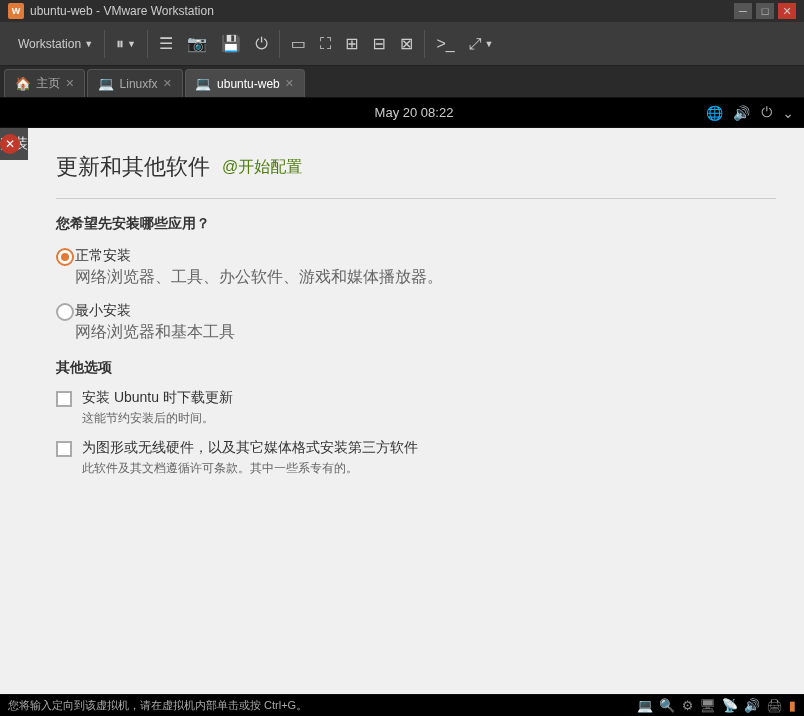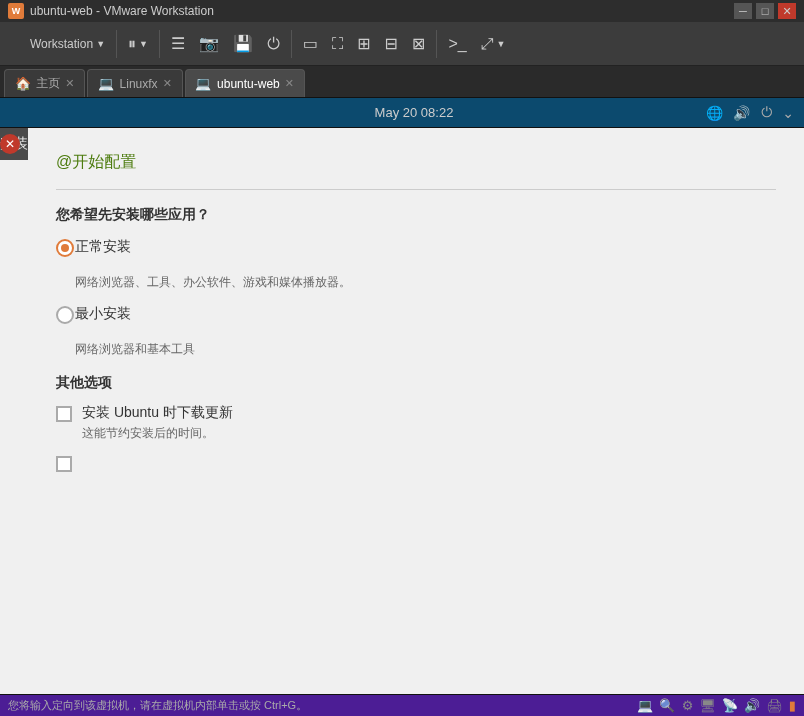--- a/index.html
+++ b/index.html
@@ -39,21 +39,21 @@
       display: flex; align-items: center; justify-content: center;
     }
     #titlebar .win-btn.close { background: #c0392b; }
 
     
     #toolbar {
       background: #3c3c3c;
       height: 44px;
       display: flex;
       align-items: center;
-      padding: 0 24px;
+      padding: 0 12px;
       gap: 2px;
       border-bottom: 1px solid #222;
     }
     .toolbar-btn {
       background: transparent;
       border: none;
       color: #ccc;
       padding: 4px 6px;
       cursor: pointer;
       display: flex; align-items: center; gap: 3px;
@@ -91,21 +91,21 @@
       background: #4a4a4a;
       color: #fff;
     }
     .tab .tab-close {
       font-size: 11px; color: #888; cursor: pointer;
     }
     .tab .tab-icon { font-size: 13px; }
 
     
     #vm-statusbar {
-      background: #0c4a6e;
+      background: #000000;
       height: 30px;
       display: flex;
       align-items: center;
       justify-content: center;
       color: #aaa;
       font-size: 13px;
       border-bottom: 1px solid #111;
       position: relative;
       padding-left: 24px;
     }
@@ -177,21 +177,21 @@
       border-color: #e07b3a;
       background: white;
     }
     .radio-circle.selected::after {
       content: '';
       width: 8px; height: 8px;
       border-radius: 50%;
       background: #e07b3a;
     }
     .radio-label { font-size: 14px; color: #333; font-weight: 500; }
-    .radio-desc { font-size: 12px; color: #666; margin-top: 18px; }
+    .radio-desc { font-size: 16px; color: #666; margin-top: 2px; }
 
     .section-title {
       font-size: 14px; font-weight: bold; color: #333;
       margin-bottom: 12px; margin-top: 16px;
     }
     .checkbox-option {
       display: flex; align-items: flex-start; gap: 10px;
       margin-bottom: 12px;
       cursor: pointer;
     }
@@ -200,21 +200,21 @@
       border: 2px solid #aaa;
       background: white;
       flex-shrink: 0;
       display: flex; align-items: center; justify-content: center;
     }
     .checkbox-label { font-size: 14px; color: #333; }
     .checkbox-desc { font-size: 12px; color: #666; margin-top: 3px; }
 
     
     #bottom-bar {
-      background: #4c1d95;
+      background: #000000;
       height: 22px;
       display: flex; align-items: center;
       padding: 0 8px;
       color: #aaa;
       font-size: 11px;
       border-top: 1px solid #111;
       position: absolute;
       bottom: 0; left: 0; right: 0;
     }
     #bottom-bar .right-icons {
@@ -335,20 +335,21 @@
   <div id="content-wrapper">
 
     <div id="install-header">
       <span class="title">安装</span>
       <button class="close-btn">✕</button>
     </div>
 
     <div id="main-content">
 
       <div class="page-heading">
+        <span>更新和其他软件</span>
         <span class="subtitle">@开始配置</span>
       </div>
       <div class="divider"></div>
 
       <div class="section-question">您希望先安装哪些应用？</div>
 
       <div class="radio-option">
         <div class="radio-circle selected">
         </div>
         <div>
@@ -370,20 +371,24 @@
       <div class="checkbox-option">
         <div class="checkbox-box"></div>
         <div>
           <div class="checkbox-label">安装 Ubuntu 时下载更新</div>
           <div class="checkbox-desc">这能节约安装后的时间。</div>
         </div>
       </div>
 
       <div class="checkbox-option">
         <div class="checkbox-box"></div>
+        <div>
+          <div class="checkbox-label">为图形或无线硬件，以及其它媒体格式安装第三方软件</div>
+          <div class="checkbox-desc">此软件及其文档遵循许可条款。其中一些系专有的。</div>
+        </div>
       </div>
 
     </div>
   </div>
 </div>
 
 <div id="bottom-bar">
   <span>您将输入定向到该虚拟机，请在虚拟机内部单击或按 Ctrl+G。</span>
   <div class="right-icons">
     <span class="bottom-icon">💻</span>

